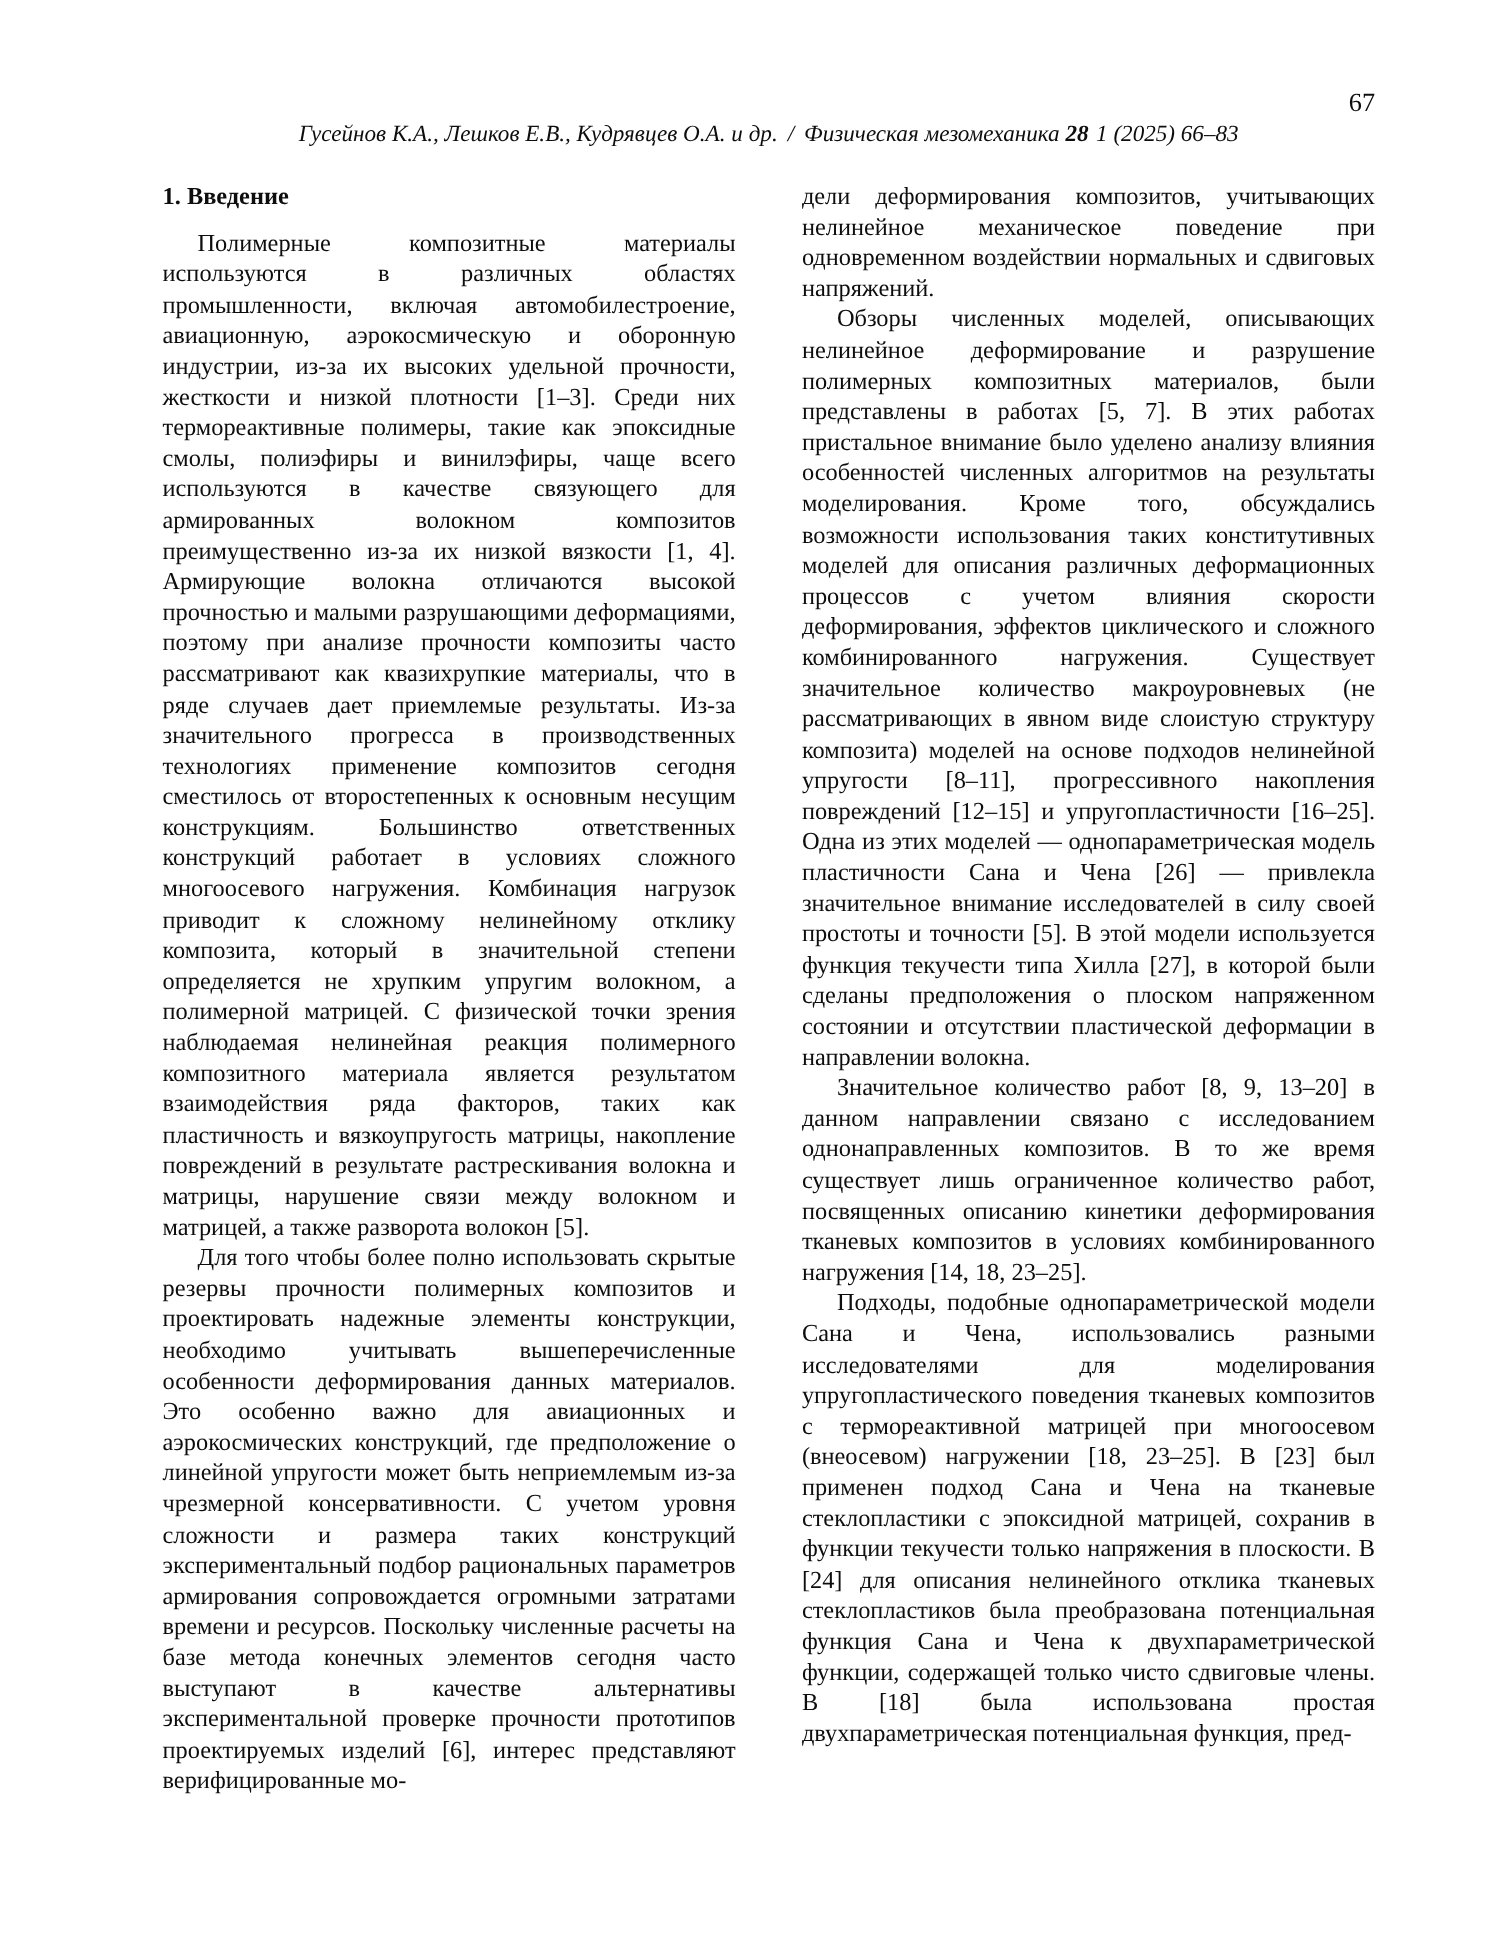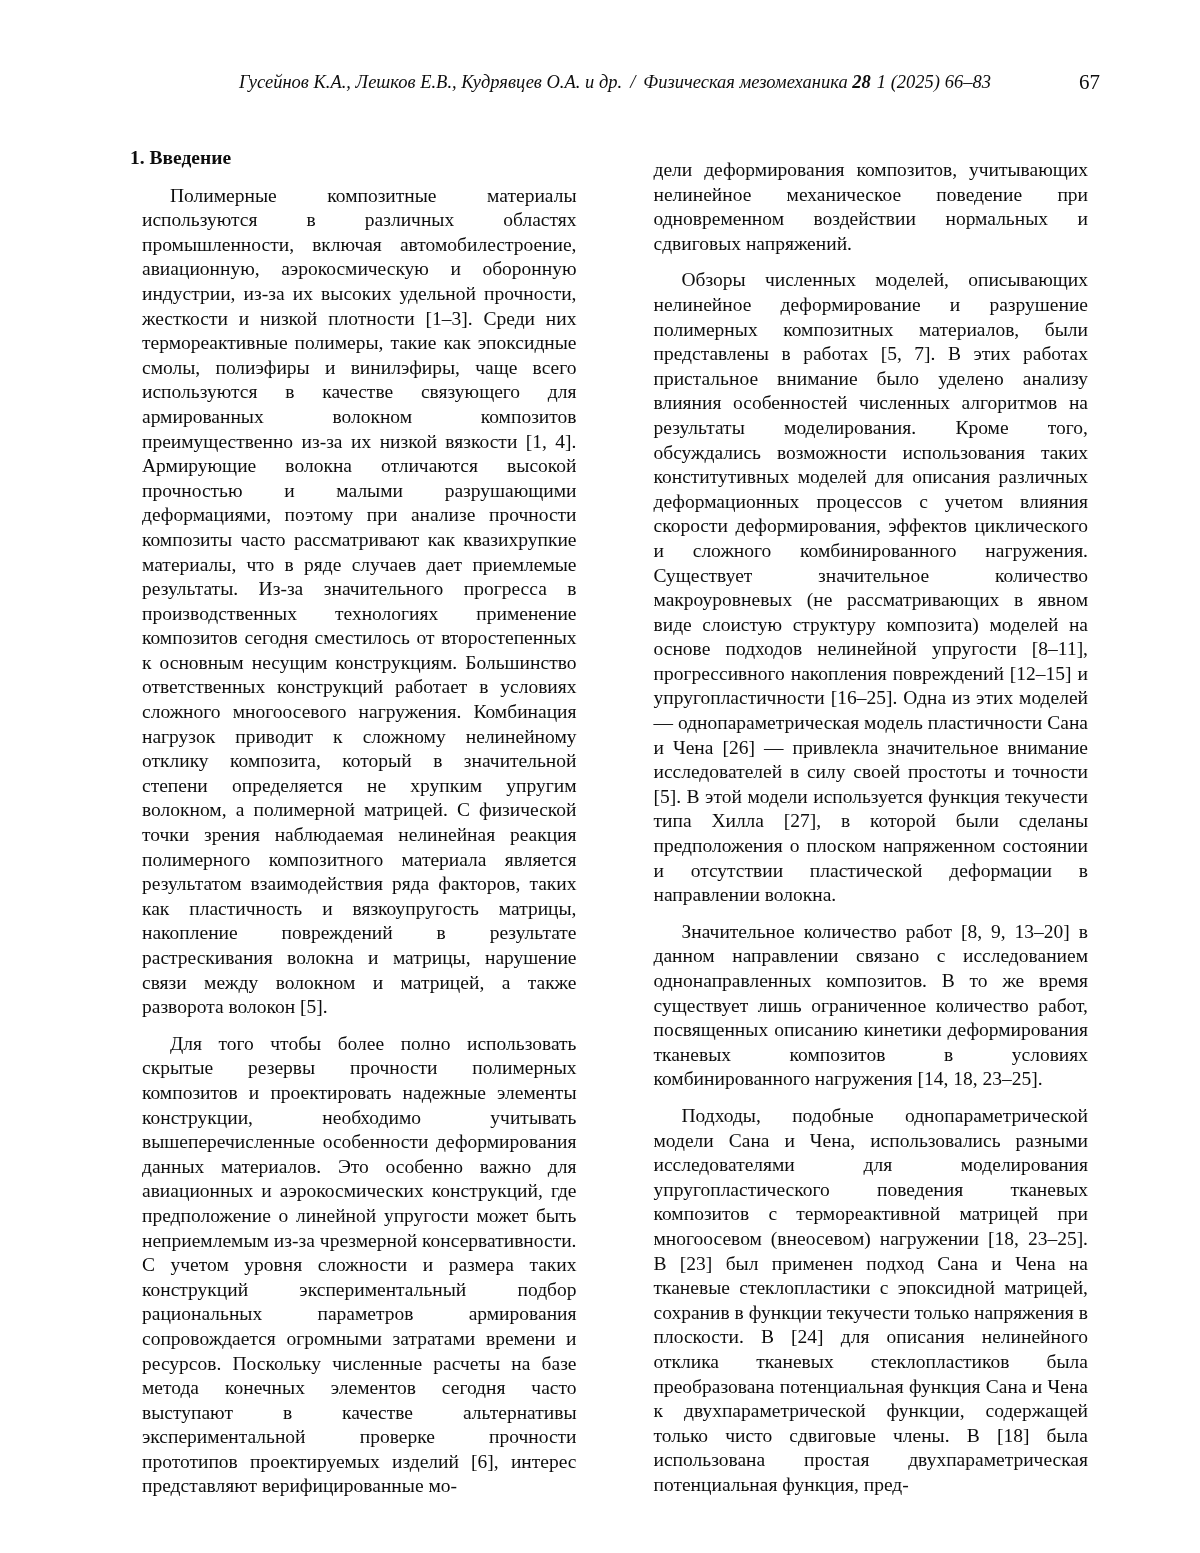--- a/index.html
+++ b/index.html
@@ -23,20 +23,21 @@
     height: 26px;
     margin-bottom: 50px;
     font-size: 18.5px;
     line-height: 24px;
     text-align: center;
     white-space: nowrap;
   }
   .running-head-text {
     display: inline-block;
     font-style: italic;
+    margin-top: 26px;
   }
   .running-head-text .sep {
     margin: 0 8px;
   }
   .running-head-text .vol {
     font-weight: bold;
     margin-right: 6px;
   }
   .page-number {
     position: absolute;
@@ -57,21 +58,21 @@
     line-height: 24.6px;
     text-align: justify;
   }
   .section-heading {
     font-size: 19.5px;
     line-height: 24.6px;
     font-weight: bold;
     margin: 0 0 13px 0;
   }
   .para {
-    margin: 12px;
+    margin: 0;
     text-indent: 28px;
     hyphens: auto;
     -webkit-hyphens: auto;
   }
   .para.no-indent {
     text-indent: 0;
   }
 </style>
 </head>
 <body>

